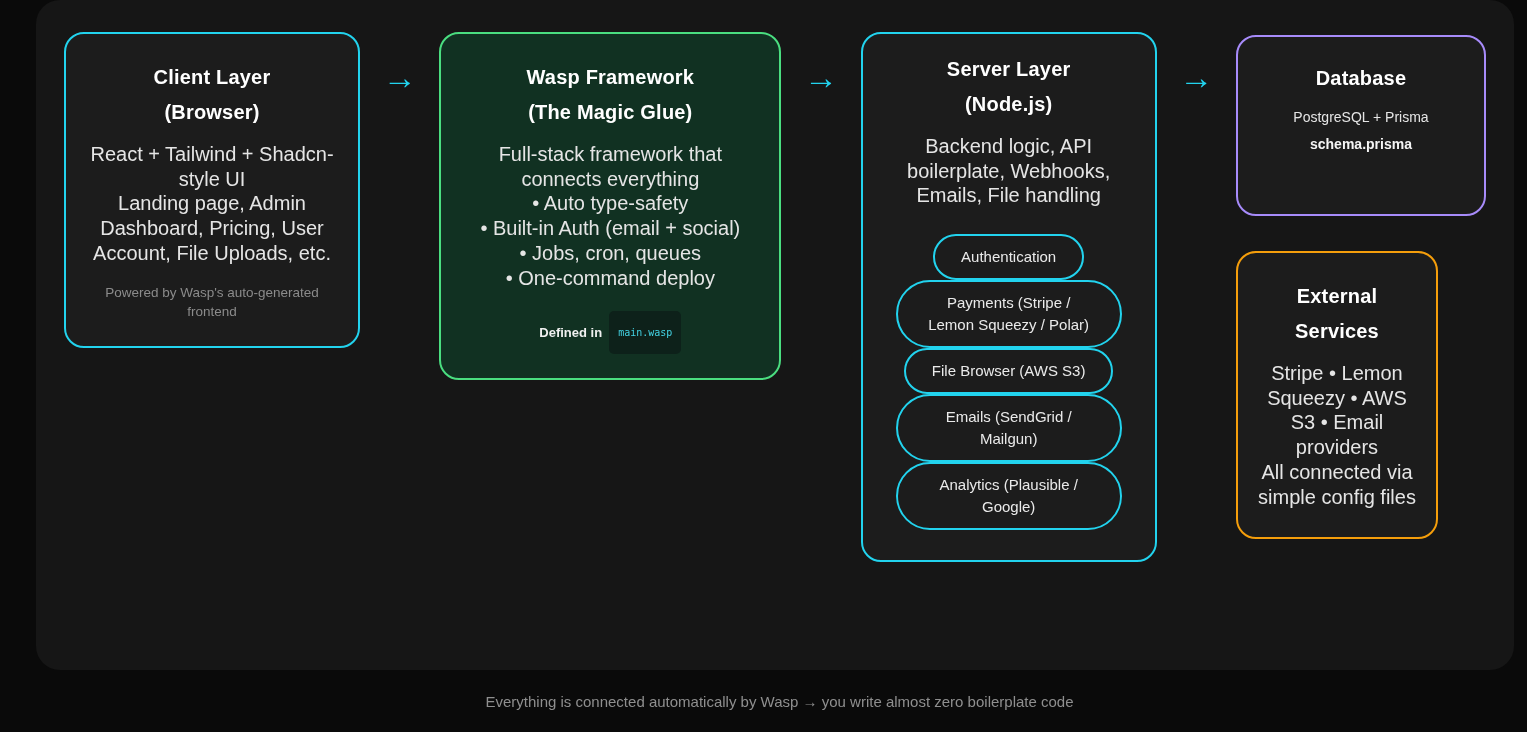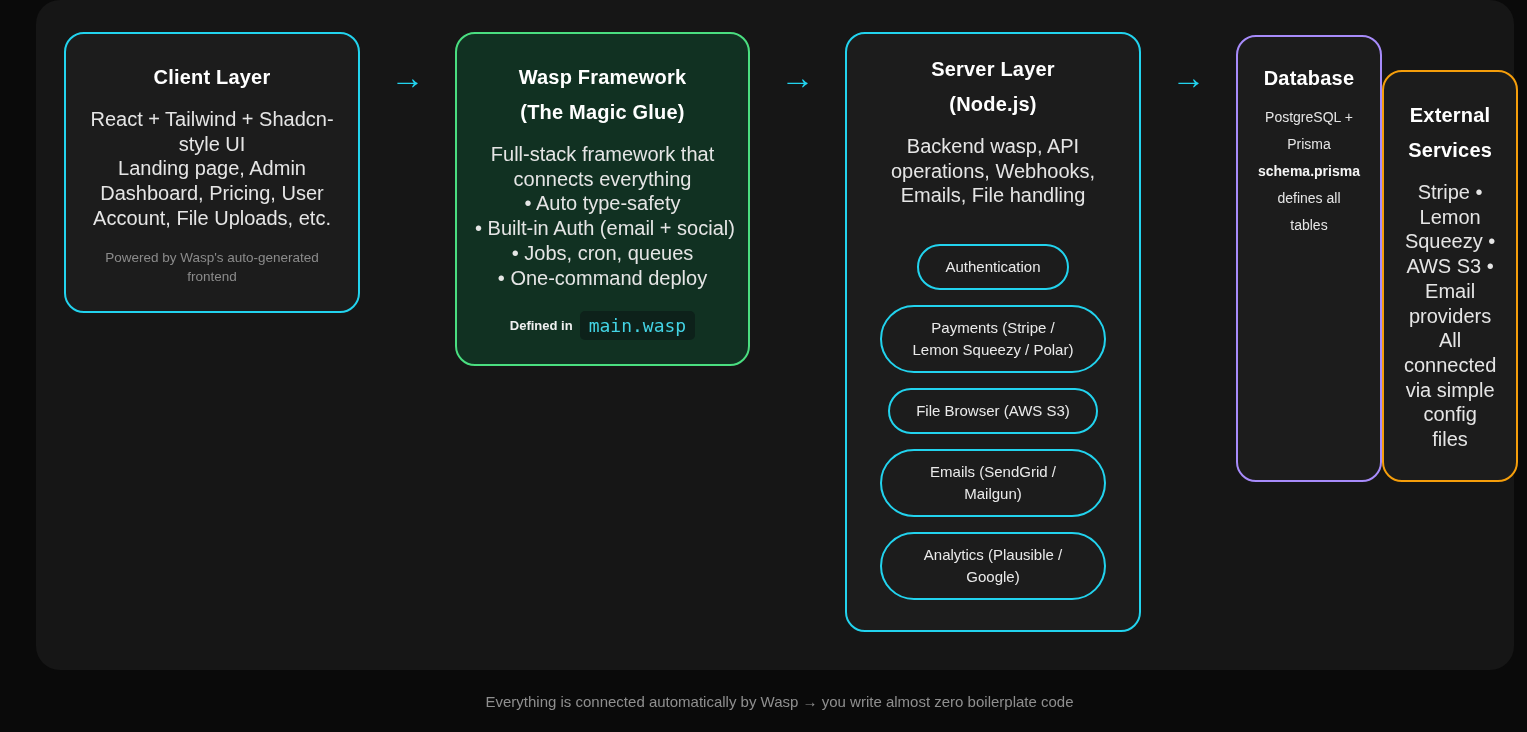--- a/index.html
+++ b/index.html
@@ -22,21 +22,21 @@
     align-items: flex-start;
     padding: 32px 28px 0 28px;
   }
   .card {
     background: var(--card-bg, #1c1c1c);
     border: 2.5px solid var(--cyan, #22d3ee);
     border-radius: 20px;
     text-align: center;
   }
   .card-client { width: 296px; padding: 26px 20px 24px; }
-  .card-wasp   { width: 295px; padding: 26px 18px 24px;
+  .card-wasp   { width: 342px; padding: 26px 18px 24px;
                  border-color: var(--green, #4ade80);
                  background: var(--green-card-bg, #113122); }
   .card-server { width: 296px; padding: 18px 18px 30px; }
   .card-db     { width: 250px; padding: 24px 20px 26px; min-height: 181px; }
   .card-ext    { width: 202px; padding: 26px 20px 28px; margin-top: 35px; }
 
   .card-title {
     color: var(--title-text, #ffffff);
     font-size: 20px;
     font-weight: 700;
@@ -66,33 +66,32 @@
     justify-content: center;
     gap: 7px;
   }
   .defined-label {
     color: #f0f0f0;
     font-size: 13px;
     font-weight: 700;
   }
   .code-chip {
     font-family: "DejaVu Sans Mono", monospace;
-    font-size: 18px;
+    font-size: 10px;
     color: var(--chip-text, #43d3e4);
     background: var(--chip-bg, #0d211a);
-    padding: 4px 9px;
+    padding: 16px 9px;
     border-radius: 5px;
   }
 
   .pills {
-    margin-top: 36px;
+    margin-top: 26px;
     display: flex;
     flex-direction: column;
     align-items: center;
-    gap: 15px;
   }
   .pill {
     border: 2.5px solid var(--cyan, #22d3ee);
     border-radius: 999px;
     background: var(--card-bg, #1c1c1c);
     color: #eaeaea;
     font-size: 15px;
     line-height: 22px;
     padding: 10px 26px;
     max-width: 226px;
@@ -102,41 +101,42 @@
     flex: 1;
     text-align: center;
     color: var(--cyan, #22d3ee);
     font-size: 34px;
     font-weight: 700;
     line-height: 34px;
     margin-top: 28px;
     user-select: none;
   }
 
-  .right-stack { width: 250px; display: flex; margin-top: 3px; }
+  .right-stack { width: 250px; display: flex; flex-direction: column; margin-top: 3px; }
 
   .footer {
     position: absolute;
     left: 16px; top: 691px;
     width: 100%;
     text-align: center;
     color: var(--footer-text, #8f8f8f);
     font-size: 15px;
     line-height: 22px;
   }
 </style>
 </head>
 <body>
 
 <div class="panel">
   <div class="row">
 
     <div class="card card-client">
       <div class="card-title">
         <div>Client Layer</div>
+        <div>(Browser)</div>
       </div>
       <div class="card-body">
         <div>React + Tailwind + Shadcn-style UI</div>
         <div>Landing page, Admin Dashboard, Pricing, User Account, File Uploads, etc.</div>
       </div>
       <div class="card-muted">Powered by Wasp's auto-generated frontend</div>
     </div>
 
     <div class="arrow">→</div>
 
@@ -158,39 +158,38 @@
       </div>
     </div>
 
     <div class="arrow">→</div>
 
     <div class="card card-server">
       <div class="card-title">
         <div>Server Layer</div>
         <div>(Node.js)</div>
       </div>
-      <div class="card-body">Backend wasp, API operations, Webhooks, Emails, File handling</div>
+      <div class="card-body">Backend logic, API boilerplate, Webhooks, Emails, File handling</div>
       <div class="pills">
         <div class="pill">Authentication</div>
         <div class="pill">Payments (Stripe / Lemon Squeezy / Polar)</div>
         <div class="pill">File Browser (AWS S3)</div>
         <div class="pill">Emails (SendGrid / Mailgun)</div>
         <div class="pill">Analytics (Plausible / Google)</div>
       </div>
     </div>
 
     <div class="arrow">→</div>
 
     <div class="right-stack">
       <div class="card card-db" style="border-color: var(--purple, #a78bfa);">
         <div class="card-title">Database</div>
         <div class="card-body">
           <div>PostgreSQL + Prisma</div>
           <div class="bold-line">schema.prisma</div>
-          <div>defines all tables</div>
         </div>
       </div>
 
       <div class="card card-ext" style="border-color: var(--orange, #f59e0b);">
         <div class="card-title">
           <div>External</div>
           <div>Services</div>
         </div>
         <div class="card-body">
           <div>Stripe • Lemon Squeezy • AWS S3 • Email providers</div>

